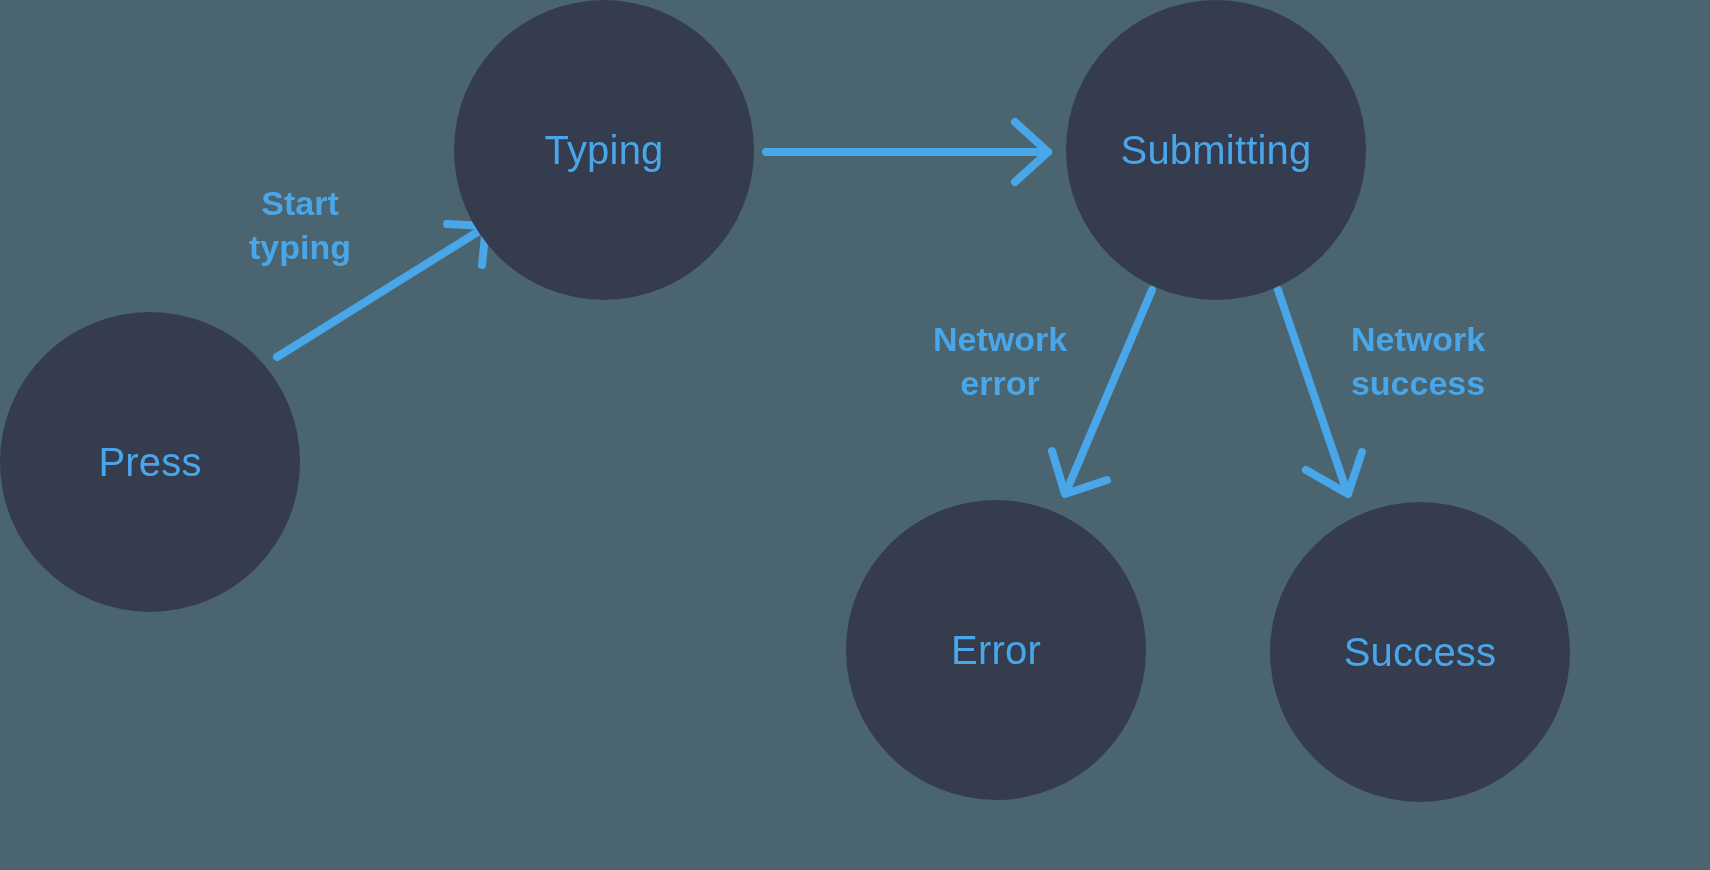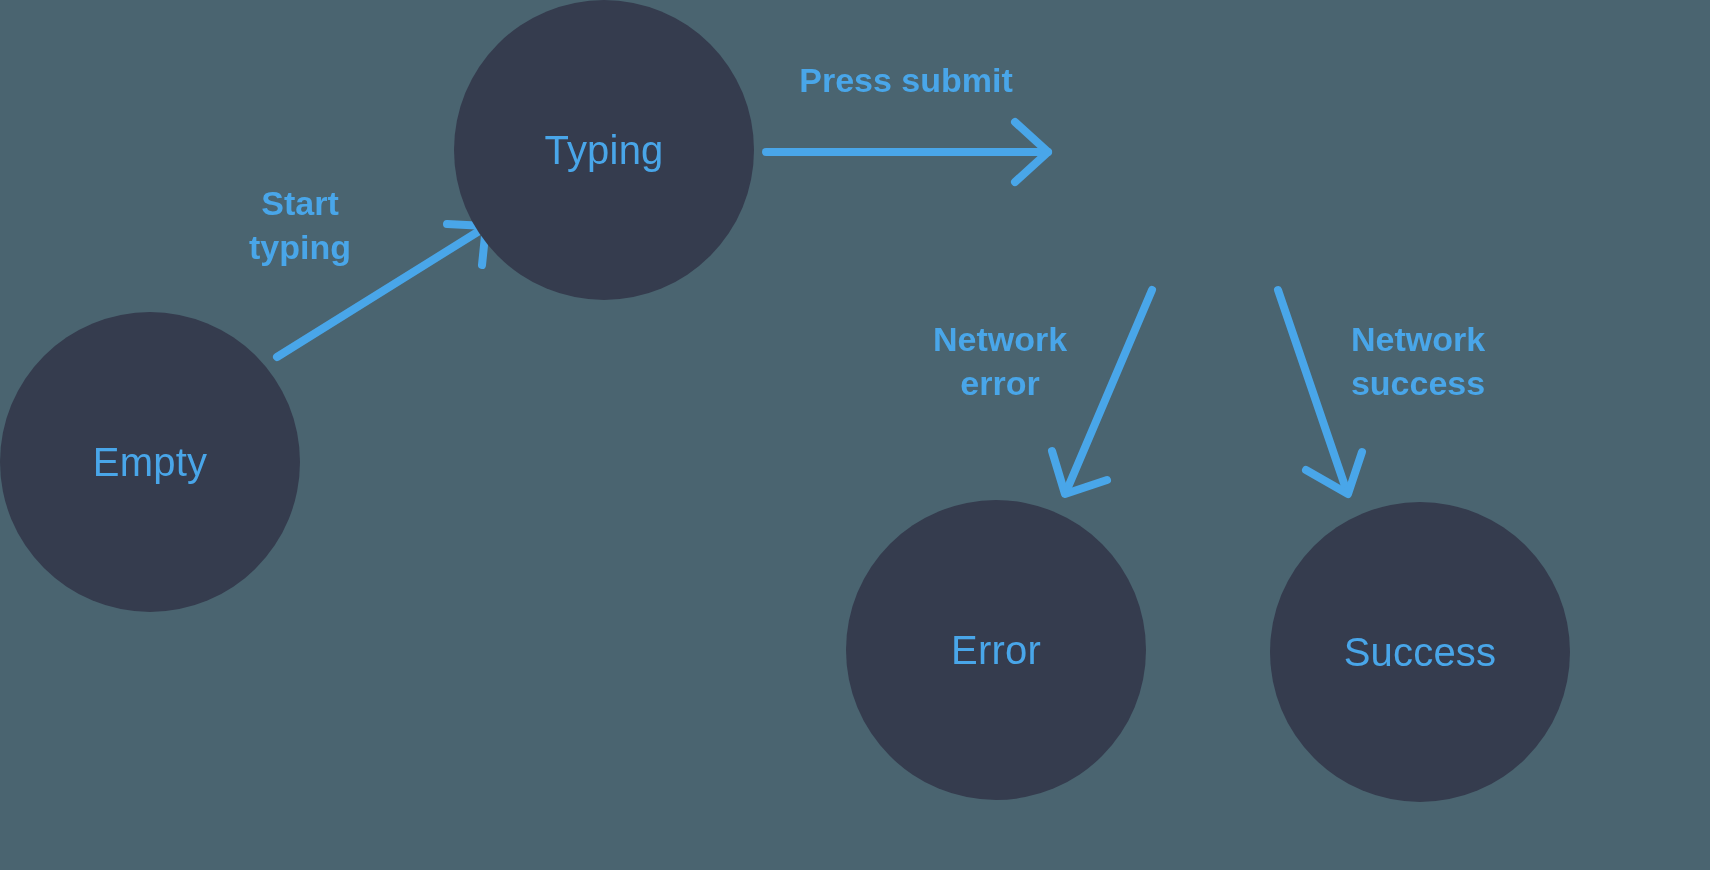--- a/index.html
+++ b/index.html
@@ -69,40 +69,42 @@
       <line x1="1152" y1="290" x2="1066" y2="492" stroke="#49a6e9" stroke-width="8" stroke-linecap="round"></line>
       <polyline points="1052,451 1065,494 1107,480" fill="none" stroke="#49a6e9" stroke-width="8" stroke-linecap="round" stroke-linejoin="round"></polyline>
     </g>
     <g>
       <line x1="1278" y1="290" x2="1347" y2="492" stroke="#49a6e9" stroke-width="8" stroke-linecap="round"></line>
       <polyline points="1306,470 1348,494 1362,452" fill="none" stroke="#49a6e9" stroke-width="8" stroke-linecap="round" stroke-linejoin="round"></polyline>
     </g>
   </svg>
 
   <div class="state-node" style="left:0px; top:312px; width:300px; height:300px;">
-    <span class="state-label">Empty</span>
+    <span class="state-label">Press</span>
   </div>
 
   <div class="state-node" style="left:454px; top:0px; width:300px; height:300px;">
     <span class="state-label">Typing</span>
   </div>
 
+  <div class="state-node" style="left:1066px; top:0px; width:300px; height:300px;">
+    <span class="state-label">Submitting</span>
+  </div>
 
   <div class="state-node" style="left:846px; top:500px; width:300px; height:300px;">
     <span class="state-label">Error</span>
   </div>
 
   <div class="state-node" style="left:1270px; top:502px; width:300px; height:300px;">
     <span class="state-label">Success</span>
   </div>
 
   <div class="edge-label" style="left:300px; top:226px;">Start
 typing</div>
 
-  <div class="edge-label" style="left:906px; top:81px;">Press submit</div>
 
   <div class="edge-label" style="left:1000px; top:362px;">Network
 error</div>
 
   <div class="edge-label" style="left:1418px; top:362px;">Network
 success</div>
 
 </div>
 
 </body></html>

